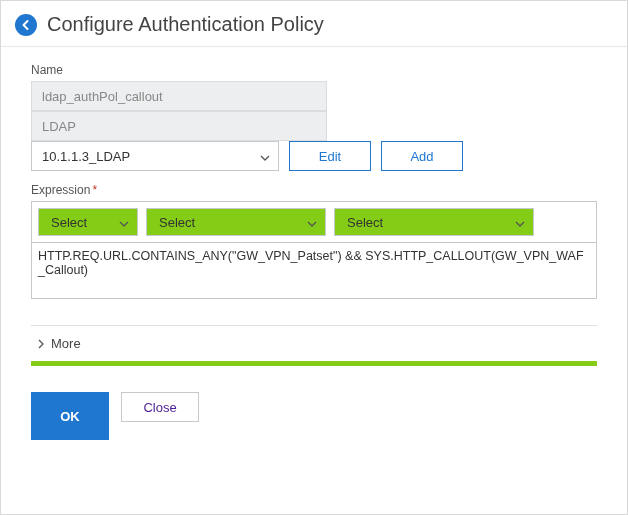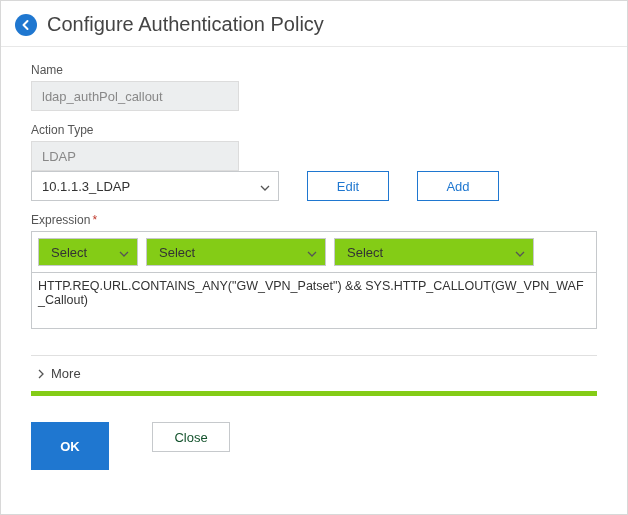--- a/index.html
+++ b/index.html
@@ -41,33 +41,33 @@
     padding: 16px 30px 10px 30px;
   }
   .field-label {
     font-size: 12px;
     color: #555;
     margin-bottom: 4px;
     margin-top: 12px;
   }
   .req { color: #c0392b; margin-left: 2px; }
   .readonly-input {
-    width: 208px;
+    width: 296px;
     height: 30px;
     background: #eceeef;
     border: 1px solid #dcdcdc;
     padding: 0 10px;
     font-size: 13px;
     color: #888;
     display: flex;
     align-items: center;
   }
   .row-inline {
     display: flex;
-    gap: 28px;
+    gap: 10px;
   }
   .select-box {
     height: 30px;
     border: 1px solid #c6c9cc;
     background: #fff;
     display: flex;
     align-items: center;
     justify-content: space-between;
     padding: 0 8px 0 10px;
     font-size: 13px;
@@ -154,27 +154,26 @@
     display: flex;
     align-items: center;
     justify-content: center;
     cursor: pointer;
   }
   .btn-default {
     height: 30px;
     min-width: 78px;
     background: #fff;
     border: 1px solid #c6c9cc;
-    color: #14532d;
-    font-size: 13px;
-    display: flex;
-    align-items: center;
-    justify-content: center;
-    cursor: pointer;
-    margin-left: 31px;
+    color: #4c1d95;
+    font-size: 13px;
+    display: flex;
+    align-items: center;
+    justify-content: center;
+    cursor: pointer;
   }
   .first-label { margin-top: 0; }
 </style>
 </head>
 <body>
 
 <div class="header">
   <div class="back-btn">
     <svg width="12" height="12" viewBox="0 0 12 12">
       <path d="M7.5 2 L3.5 6 L7.5 10" stroke="#fff" stroke-width="2" fill="none" stroke-linecap="round" stroke-linejoin="round"></path>
@@ -183,21 +182,20 @@
   <div class="page-title">Configure Authentication Policy</div>
 </div>
 
 <div class="content">
 
   <div class="field-label first-label">Name</div>
   <div class="readonly-input">
     <span>ldap_authPol_callout</span>
   </div>
 
-  <div class="field-label">Action Type</div>
   <div class="readonly-input">
     <span>LDAP</span>
   </div>
 
   <div class="row-inline">
     <div class="select-box action">
       <span>10.1.1.3_LDAP</span>
       <span class="chevron">
         <svg width="10" height="6" viewBox="0 0 10 6">
             <path d="M1 1 L5 5 L9 1" stroke="#555" stroke-width="1.3" fill="none"></path>

